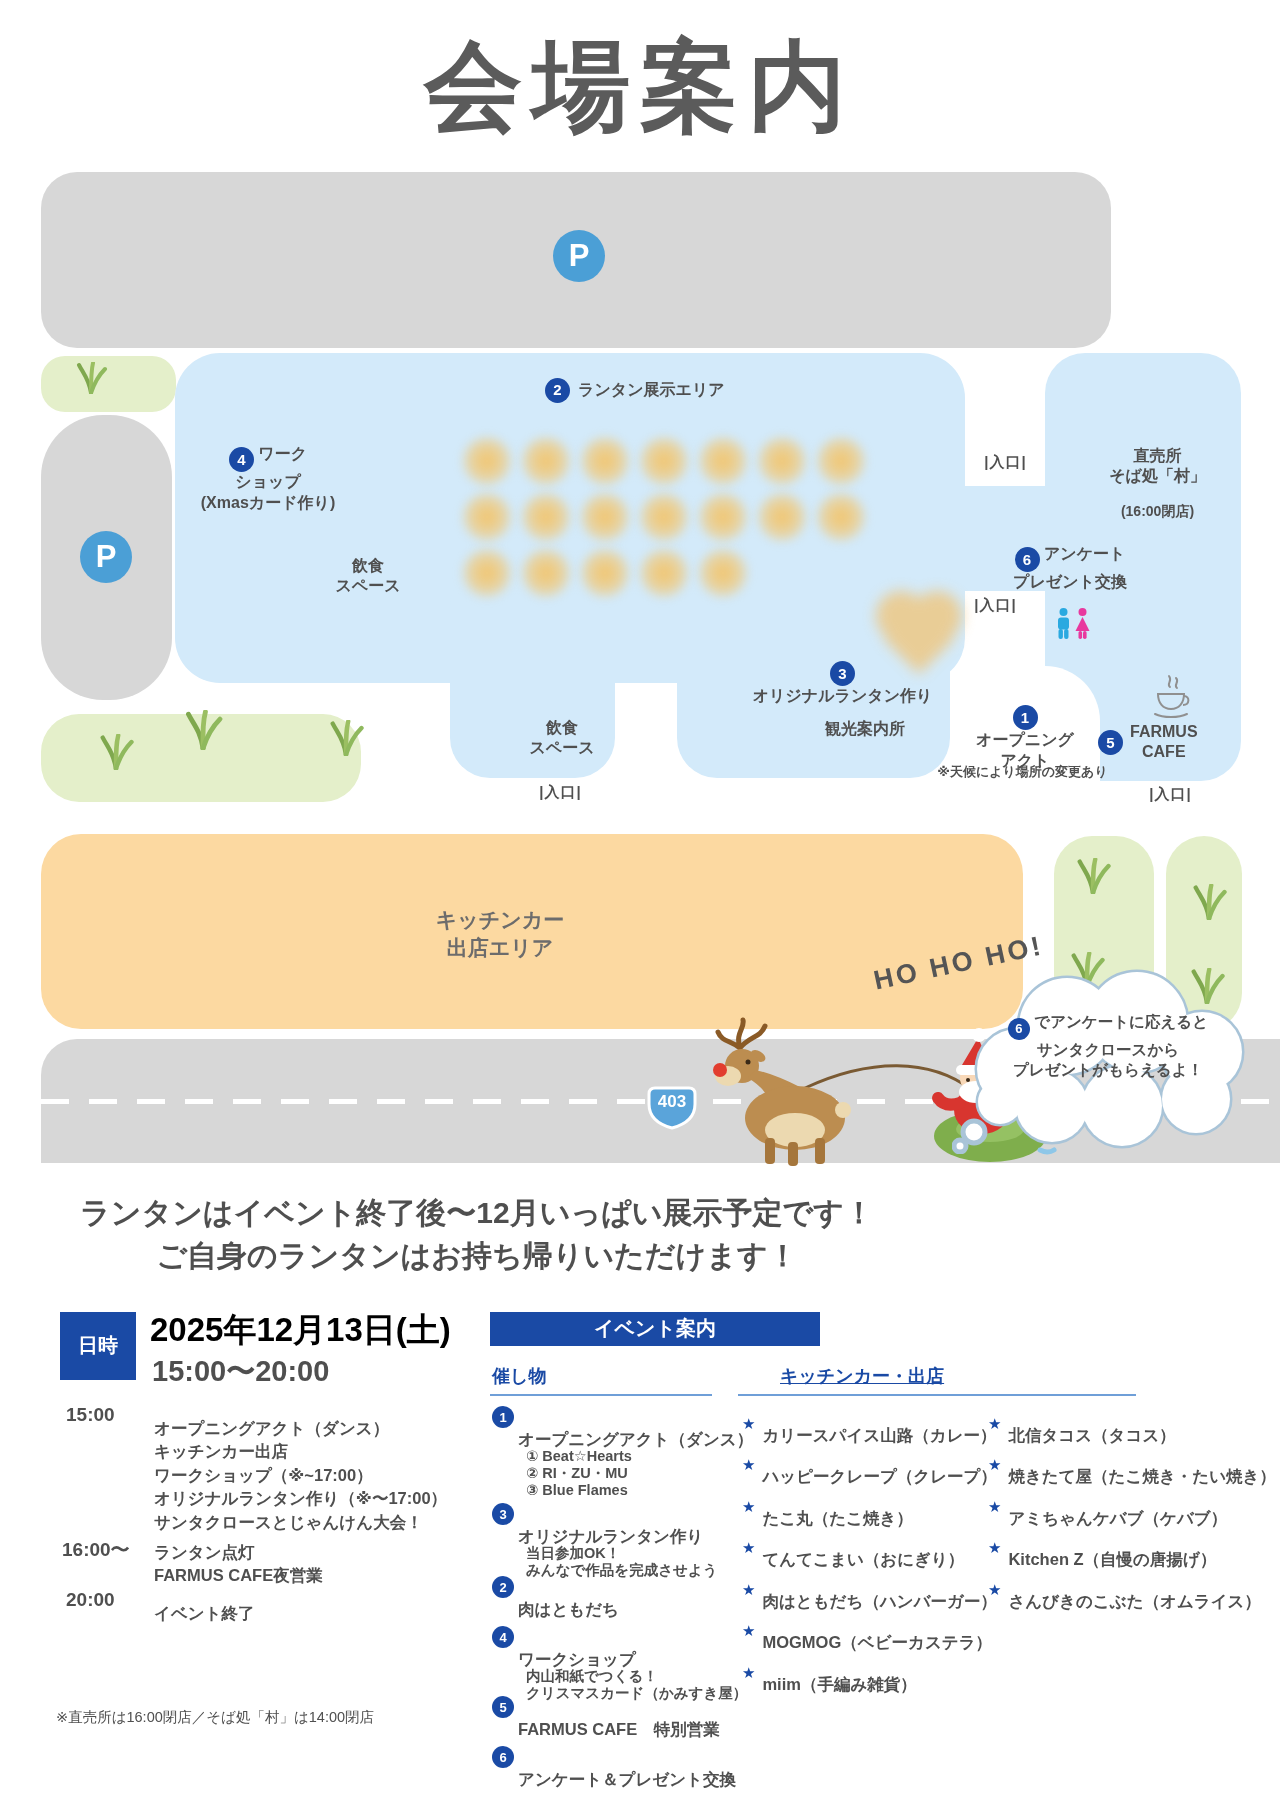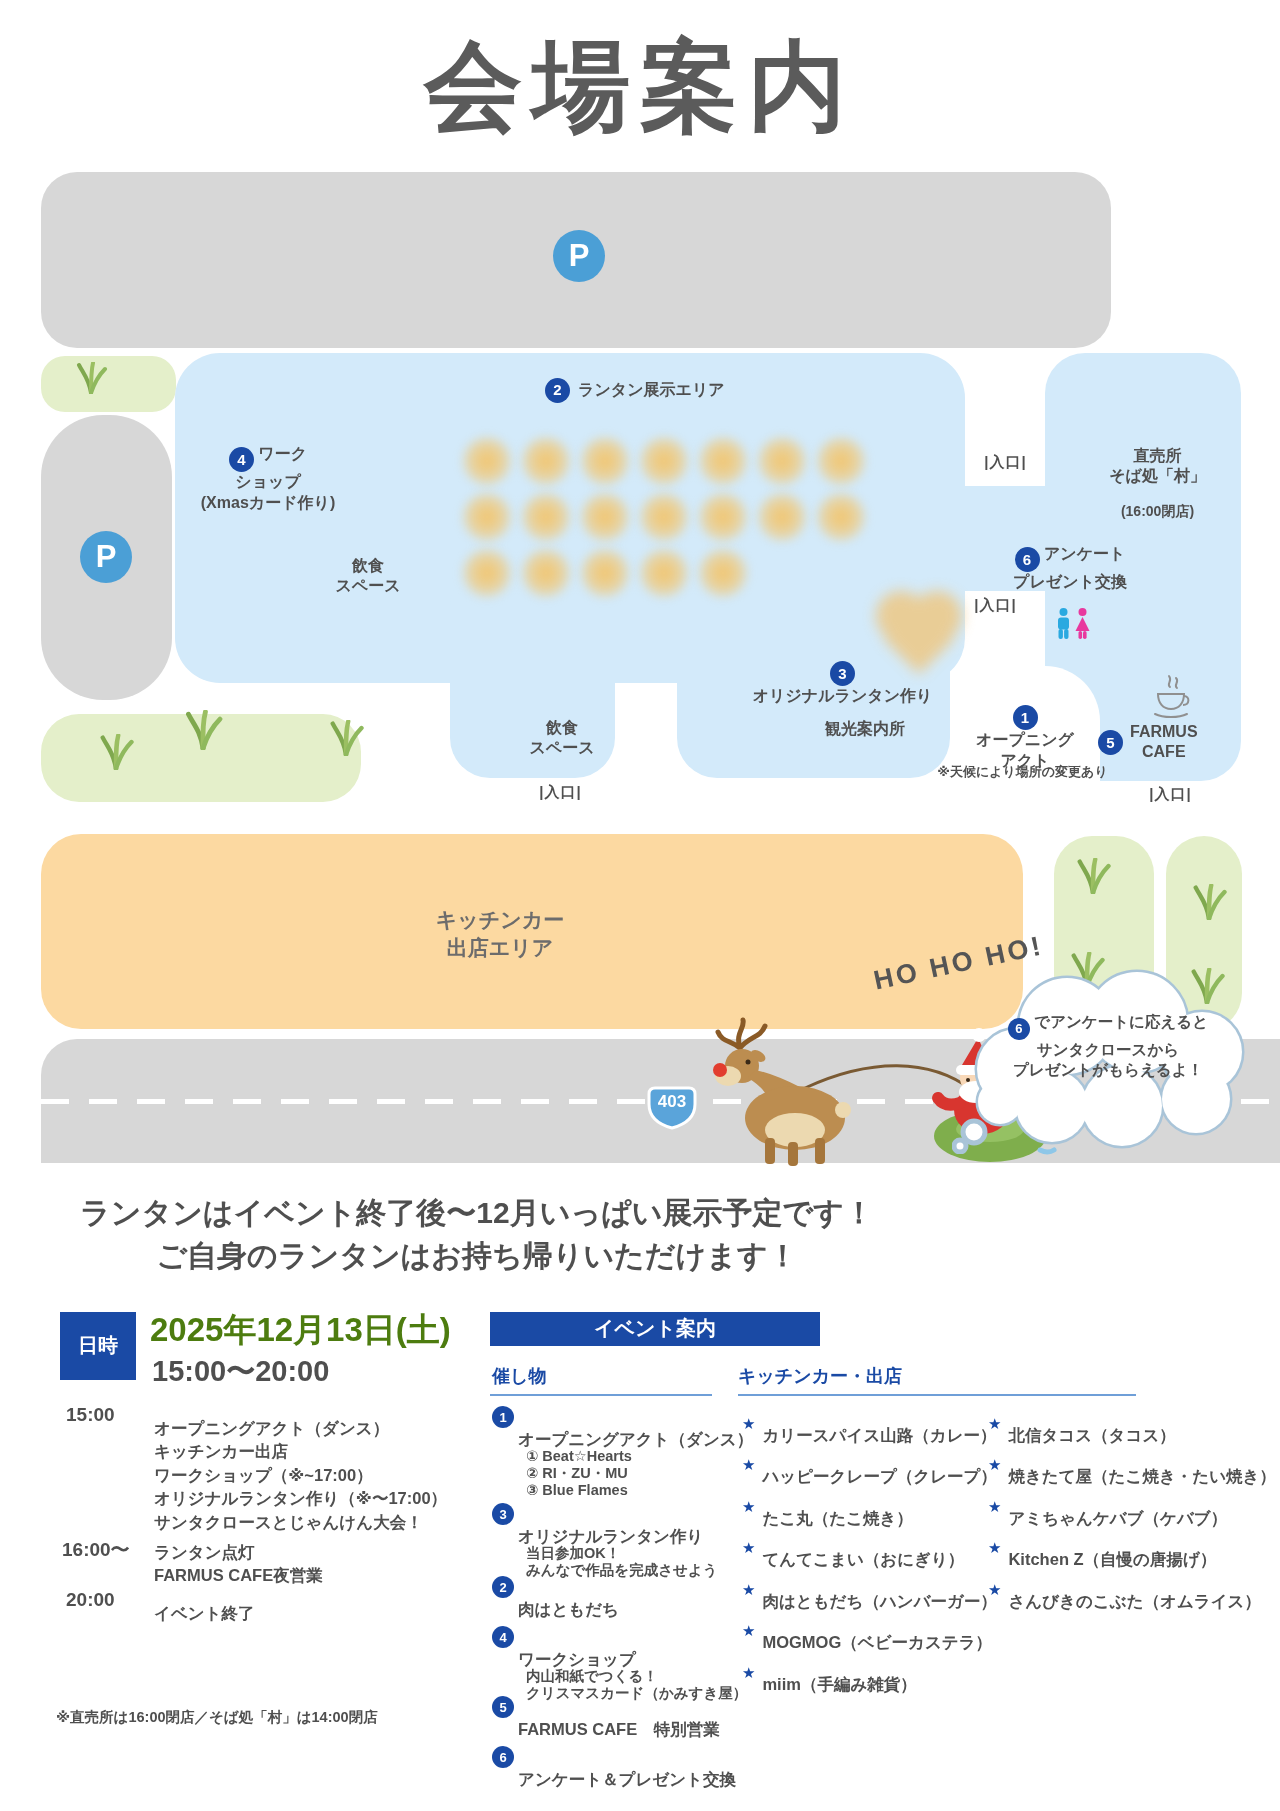--- a/index.html
+++ b/index.html
@@ -66,25 +66,25 @@
   }
   .notice {
     width:890px; margin:20px 0 0 32px; text-align:center;
     font-size:30px; font-weight:bold; color:#4f4f4f; line-height:1.45;
   }
   .info { position:relative; width:1280px; height:500px; margin-top:26px; }
   .datebadge {
     position:absolute; left:60px; top:8px; width:76px; height:68px; background:#1a4aa5;
     color:#fff; font-size:20px; font-weight:bold; display:flex; align-items:center; justify-content:center;
   }
-  .dateline { position:absolute; left:150px; top:4px;  font-size:33px; font-weight:bold; color:#4d7c0f; }
+  .dateline { position:absolute; left:150px; top:4px;  font-size:33px; font-weight:bold; color:#000000; }
   .timeline { position:absolute; left:152px; top:48px; font-size:29px; font-weight:bold; color:#4f4f4f; }
   .sch-time { position:absolute; left:66px; font-size:19px; font-weight:bold; color:#4f4f4f; }
   .sch-items { position:absolute; left:154px; font-size:16.5px; font-weight:bold; color:#4f4f4f; line-height:23.5px; }
-  .sch-note { position:absolute; left:56px; top:404px; font-size:14.5px; font-weight:bold; color:#4f4f4f; }
+  .sch-note { position:absolute; left:56px; top:404px; font-size:14.5px; font-weight:normal; color:#4f4f4f; }
   .evhead {
     position:absolute; left:490px; top:8px; width:330px; height:34px; background:#1a4aa5;
     color:#fff; font-size:20px; font-weight:bold; display:flex; align-items:center; justify-content:center;
   }
   .subhead { position:absolute; top:60px; font-size:18px; font-weight:bold; color:#1a4aa5; }
   .subline { position:absolute; top:90px; height:2px; background:#6f9fd8; }
   .ev { position:absolute; left:492px; }
   .ev-lines { margin-left:26px; margin-top:2px; color:#4f4f4f; font-weight:bold; }
   .ev-main { font-size:16.5px; line-height:18px; }
   .ev-sub  { font-size:14.5px; line-height:17px; margin-left:8px; }
@@ -382,21 +382,21 @@
   </div>
   <div class="sch-time" style="top:285px;">20:00</div>
   <div class="sch-items" style="top:298px;">
     <div>イベント終了</div>
   </div>
   <div class="sch-note">※直売所は16:00閉店／そば処「村」は14:00閉店</div>
 
   <div class="evhead">イベント案内</div>
   <div class="subhead" style="left:492px;">催し物</div>
   <div class="subline" style="left:490px;width:222px;"></div>
-  <div class="subhead" style="left:738px;">キッチンカー・出店</div>
+  <div class="subhead" style="left:780px;text-decoration:underline;">キッチンカー・出店</div>
   <div class="subline" style="left:738px;width:398px;"></div>
 
   <div class="ev" style="top:98px;">
     <span class="nbadge sm">1</span>
     <div class="ev-lines">
       <div class="ev-main">オープニングアクト（ダンス）</div>
       <div class="ev-sub">① Beat☆Hearts</div>
       <div class="ev-sub">② RI・ZU・MU</div>
       <div class="ev-sub">③ Blue Flames</div>
     </div>

